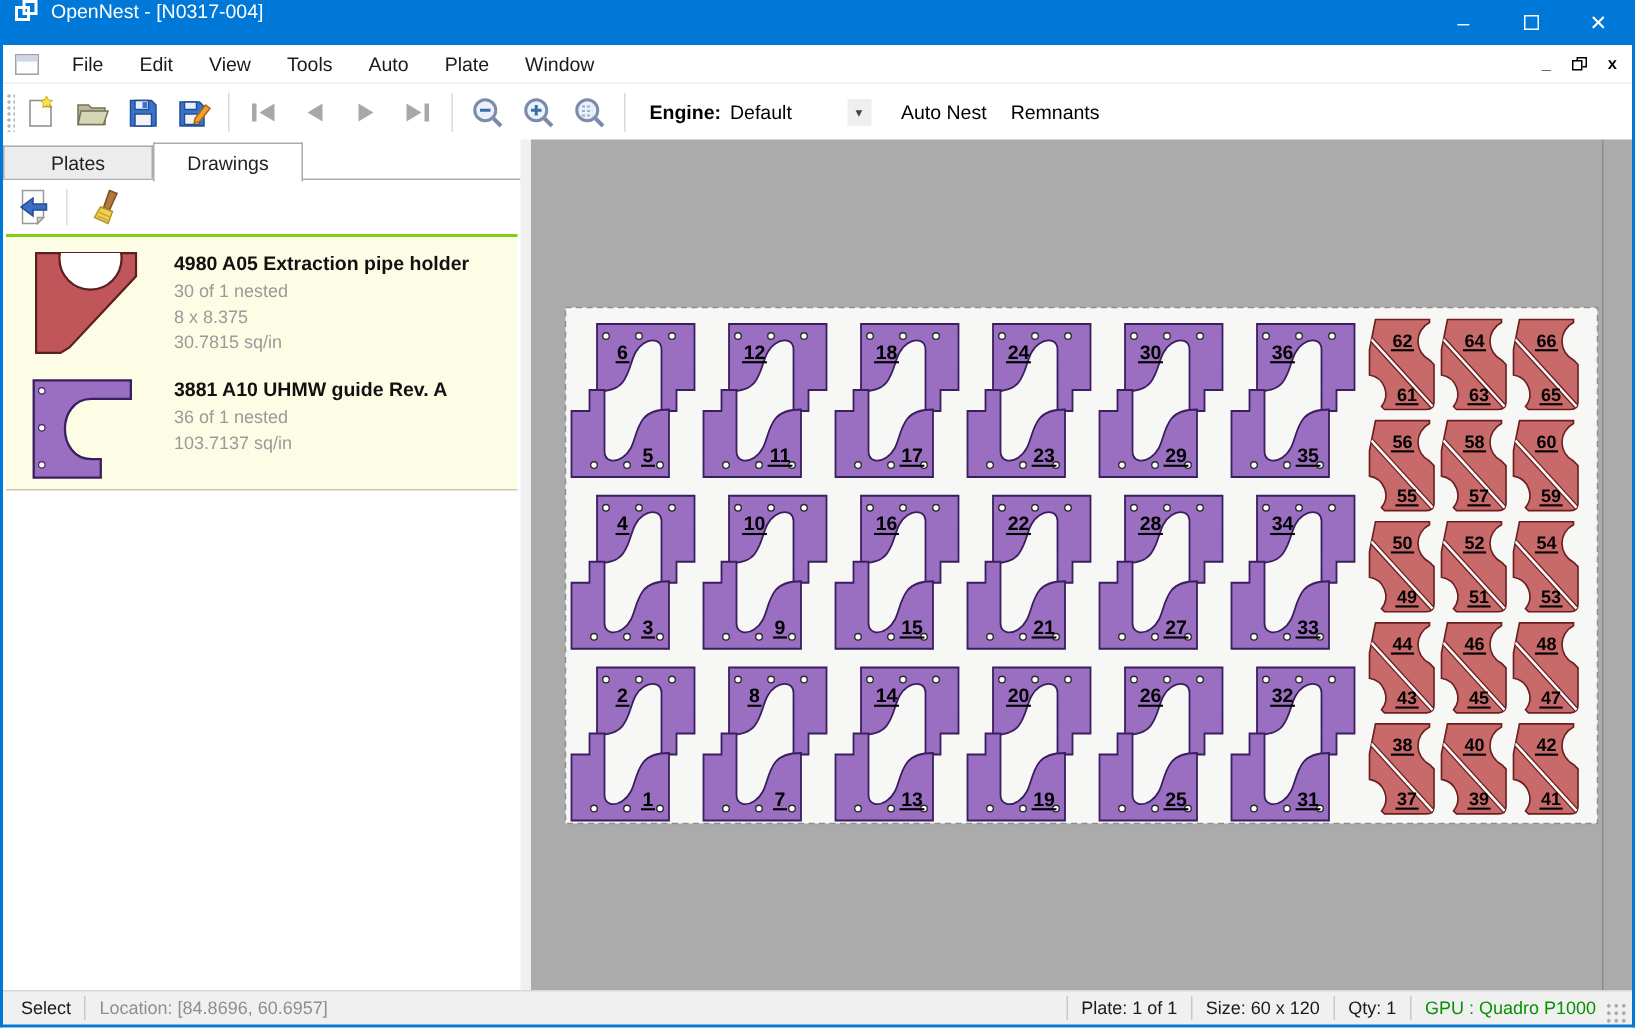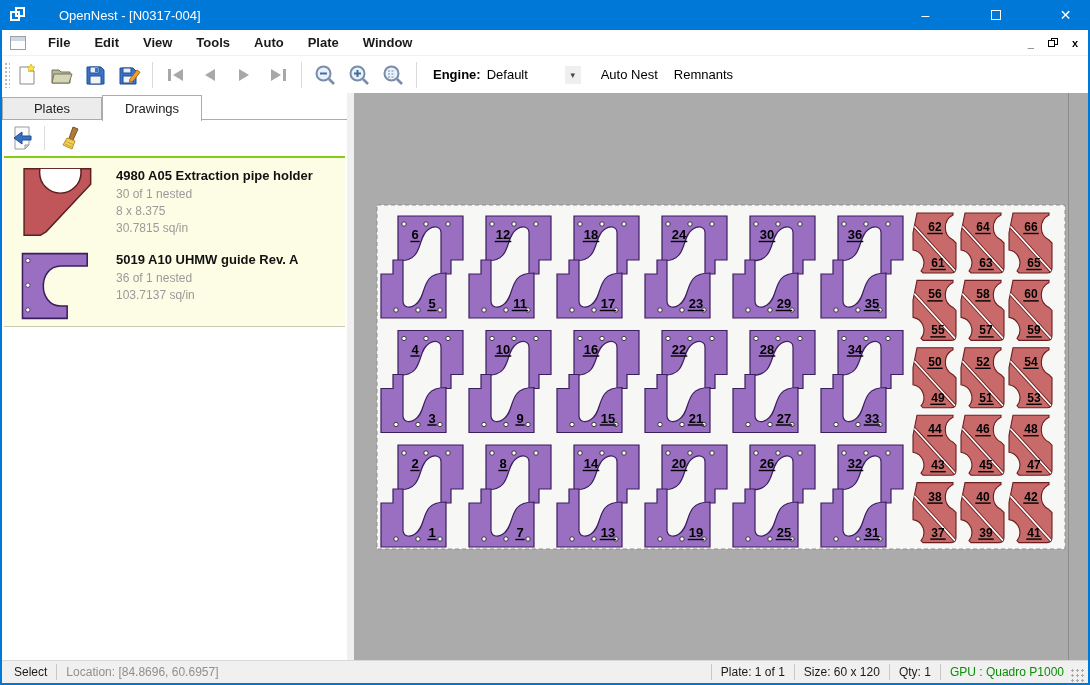--- a/index.html
+++ b/index.html
@@ -1,36 +1,36 @@
 <!DOCTYPE html>
 <html><head>
 <meta charset="utf-8">
 <style>
   * { margin:0; padding:0; box-sizing:border-box; }
   html,body { width:1090px; height:685px; overflow:hidden; }
   body { font-family:"Liberation Sans", sans-serif; background:#fff; position:relative;
          border-left:2px solid #0078D7; border-right:2px solid #0078D7; }
   
   .titlebar { position:absolute; left:0; top:0; width:100%; height:30px; background:#0078D7;
-              display:flex; align-items:center; color:#fff; font-size:13px;gap:25px; }
+              display:flex; color:#fff; font-size:13px; }
   .titlebar .appicon { width:16px; height:16px; margin:0 8px 0 8px; position:relative; }
   .appicon .w1,.appicon .w2 { position:absolute; border:2px solid #fff; background:transparent; }
   .appicon .w1 { left:0; top:4px; width:10px; height:10px; }
   .appicon .w2 { left:5px; top:0; width:10px; height:10px; }
   .titlebar .title { flex:1; }
   .winbtn { width:45px; height:30px; display:flex; align-items:center; justify-content:center;
             font-size:14px; color:#fff; }
   .winbtn .maxbox { width:10px; height:10px; border:1px solid #fff; }
   
   .menubar { position:absolute; left:0; top:30px; width:100%; height:26px; background:#fff;
              display:flex; align-items:center; font-size:13px; color:#1a1a1a;
              border-bottom:1px solid #f0f0f0; }
   .menuicon { width:16px; height:14px; border:1px solid #9aa0a6; background:#fdfdfd; margin:0 10px 0 8px; position:relative; }
   .menuicon:before { content:""; position:absolute; left:0; top:0; right:0; height:4px; background:#cfd8e2; }
-  .menuitem { padding:4px 12px;font-weight:bold; }
+  .menuitem { padding:4px 12px; }
   .mdi-controls { margin-left:auto; display:flex; align-items:center; gap:14px; padding-right:10px; color:#000; }
   .mdi-btn { font-size:11px; font-weight:bold; line-height:10px; }
   .mdi-restore { width:10px; height:9px; position:relative; }
   .mdi-restore i { position:absolute; border:1px solid #000; display:block; }
   .mdi-restore i.b1 { left:0; top:2px; width:7px; height:7px; background:#fff;}
   .mdi-restore i.b2 { left:3px; top:0; width:7px; height:7px; }
   
   .toolbar { position:absolute; left:0; top:56px; width:100%; height:37px; background:#fff;
              display:flex; align-items:center; font-size:13px; }
   .grip { width:6px; height:26px; margin-left:2px;
@@ -243,21 +243,21 @@
     <div class="drawitem">
       <div class="thumb">
         <svg width="76" height="74" viewBox="0 0 95 96">
           <path d="M4,6 L88,6 L88,22 L54,22 C38,22 31,36 31,48 C31,60 38,74 54,74 L62,74 L62,90 L4,90 Z" fill="#9a6fc2" stroke="#3a1f5e" stroke-width="2"></path>
           <circle cx="11" cy="15" r="2.8" fill="#fff" stroke="#3a1f5e"></circle>
           <circle cx="11" cy="47" r="2.8" fill="#fff" stroke="#3a1f5e"></circle>
           <circle cx="11" cy="79" r="2.8" fill="#fff" stroke="#3a1f5e"></circle>
         </svg>
       </div>
       <div class="dtext">
-        <div class="dtitle">5019 A10 UHMW guide Rev. A</div>
+        <div class="dtitle">3881 A10 UHMW guide Rev. A</div>
         <div class="dsub">36 of 1 nested</div>
         <div class="dsub">103.7137 sq/in</div>
       </div>
     </div>
   </div>
 </div>
 
 <div class="canvas">
   <div class="splitter"></div>
   <svg id="nest-svg" width="738" height="567">

